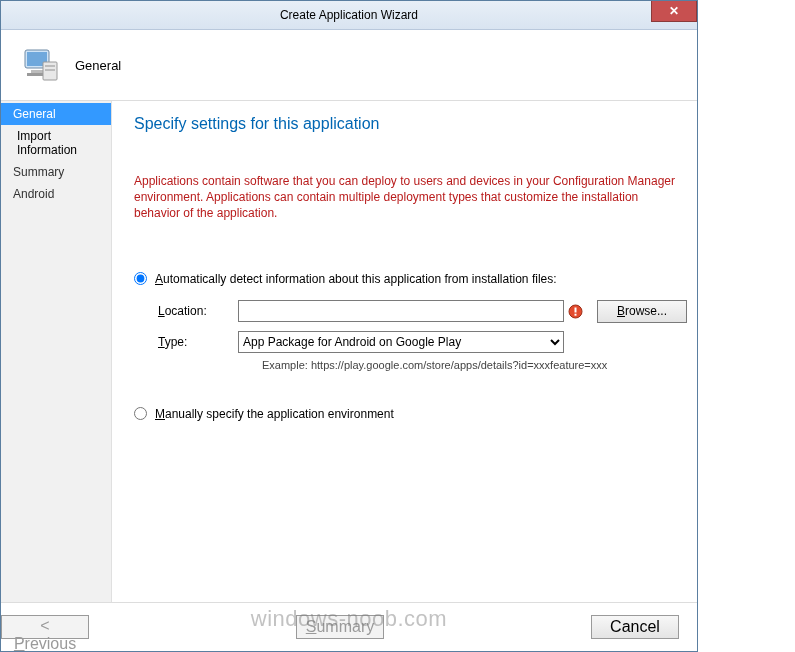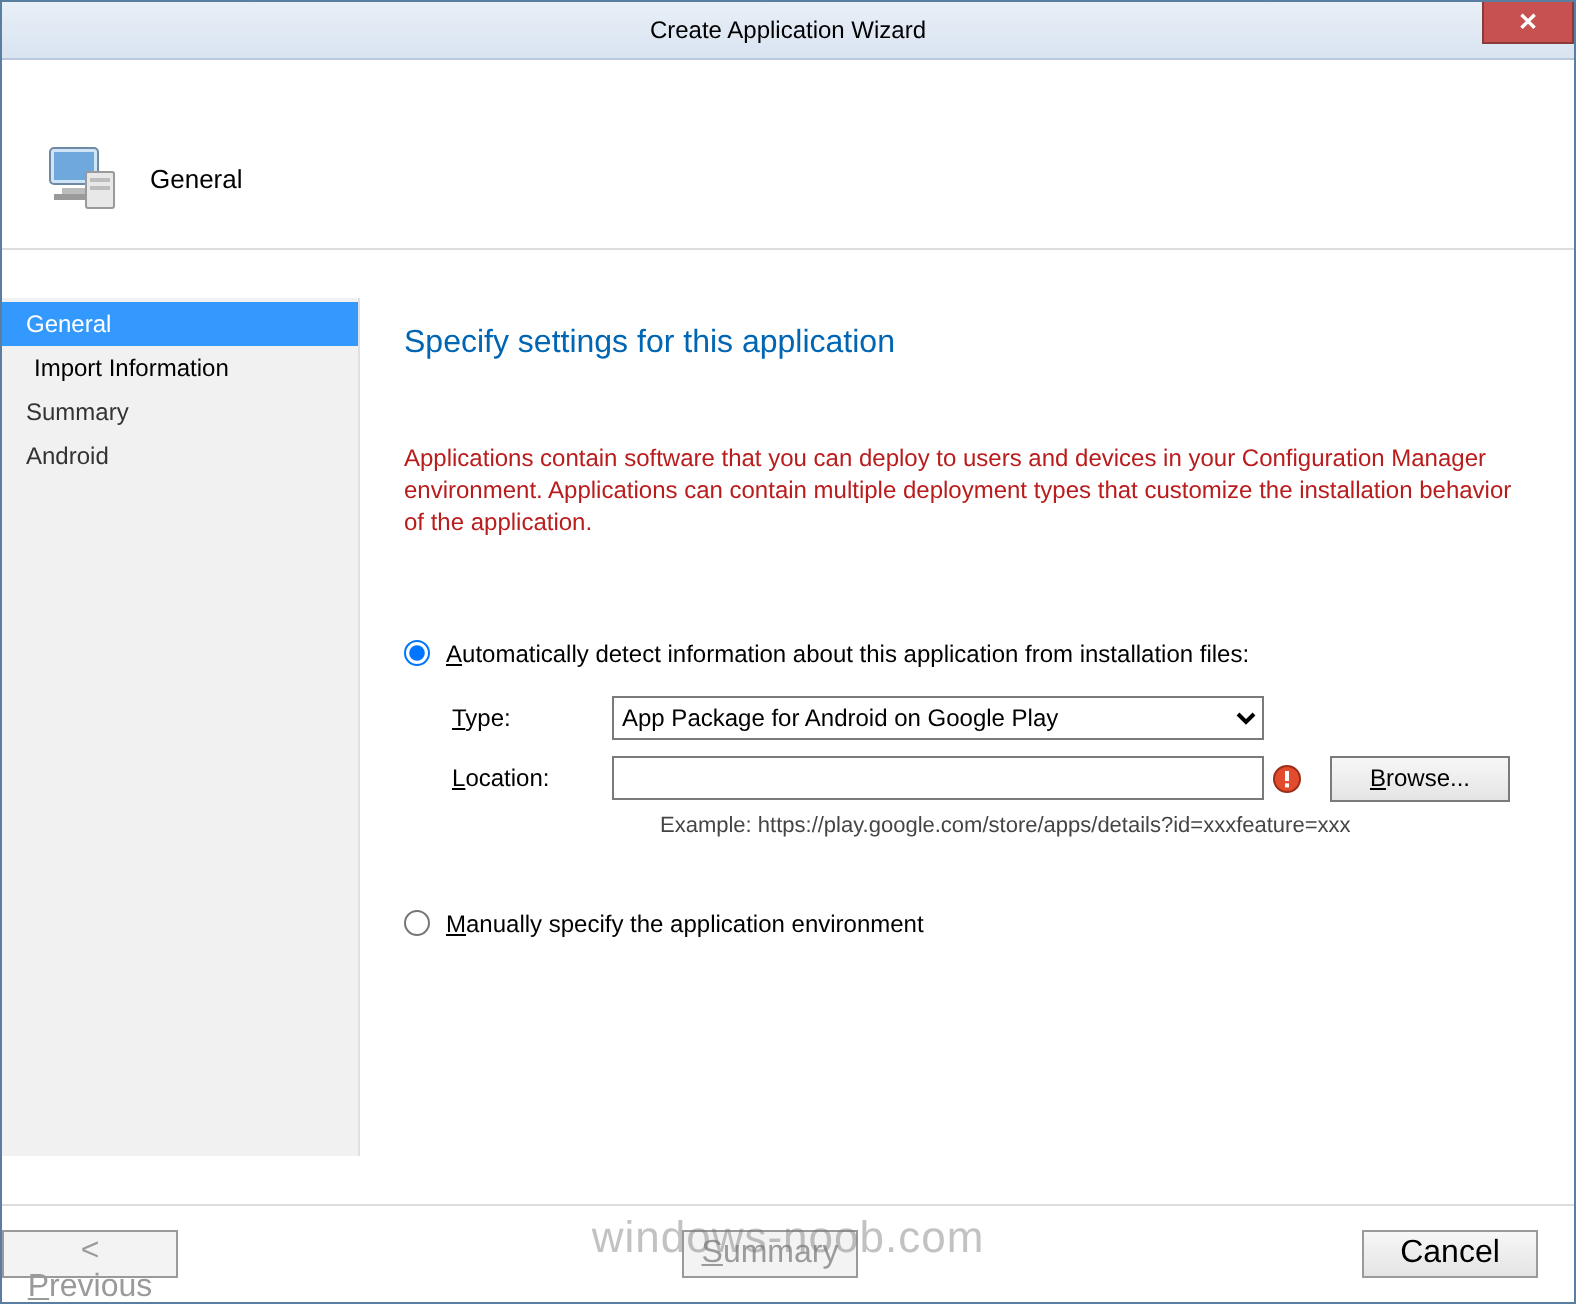--- a/index.html
+++ b/index.html
@@ -4,29 +4,28 @@
 <style>
   html, body {
     margin: 0;
     padding: 0;
     font-family: "Segoe UI", Tahoma, sans-serif;
     font-size: 12px;
     background: #fff;
     color: #000;
   }
   .window {
-    width: 788px;
+    width: 698px;
     height: 652px;
     border: 1px solid #5a7ea0;
     box-sizing: border-box;
     position: relative;
     background: #fff;
     display: flex;
     flex-direction: column;
-    gap: 24px;
   }
   
   .titlebar {
     height: 28px;
     background: linear-gradient(#e8eff7, #d9e4f1);
     border-bottom: 1px solid #b9c8dc;
     display: flex;
     align-items: center;
     position: relative;
   }
@@ -92,21 +91,21 @@
   .sidebar .item.selected {
     background: #3399ff;
     color: #fff;
   }
   .sidebar .item.sub {
     padding-left: 16px;
     color: #000;
   }
   .content {
     flex: 1;
-    padding: 14px 28px 0 22px;
+    padding: 14px 10px 0 22px;
     position: relative;
   }
   .content h2 {
     font-weight: normal;
     color: #0066b3;
     font-size: 16px;
     margin: 0 0 40px 0;
   }
   .desc {
     font-size: 12px;
@@ -268,39 +267,39 @@
 
       <div class="opt-row">
         <input type="radio" name="mode" checked="" style="">
         <label>
           <span class="u">A</span><span>utomatically detect information about this application from installation files:</span>
         </label>
       </div>
 
       <div class="form-grid">
         <div class="form-row">
-          <label><span class="u">T</span>ype:</label>
-          <select>
-            <option>App Package for Android on Google Play</option>
-          </select>
-        </div>
-        <div class="form-row">
           <label><span class="u">L</span>ocation:</label>
           <input type="text" value="" style="">
           <span class="err-icon">
             <svg width="15" height="15" viewBox="0 0 15 15">
               <circle cx="7.5" cy="7.5" r="6.5" fill="#e34b2e" stroke="#9c2d16"></circle>
               <rect x="6.5" y="3.5" width="2" height="5" fill="#fff"></rect>
               <rect x="6.5" y="9.7" width="2" height="2" fill="#fff"></rect>
             </svg>
           </span>
           <button class="browse-btn">
             <span class="u">B</span><span>rowse...</span>
           </button>
         </div>
+        <div class="form-row">
+          <label><span class="u">T</span>ype:</label>
+          <select>
+            <option>App Package for Android on Google Play</option>
+          </select>
+        </div>
         <div class="example">Example: https://play.google.com/store/apps/details?id=xxxfeature=xxx</div>
       </div>
 
       <div class="opt-row">
         <input type="radio" name="mode" style="">
         <label>
           <span class="u">M</span><span>anually specify the application environment</span>
         </label>
       </div>
     </div>

